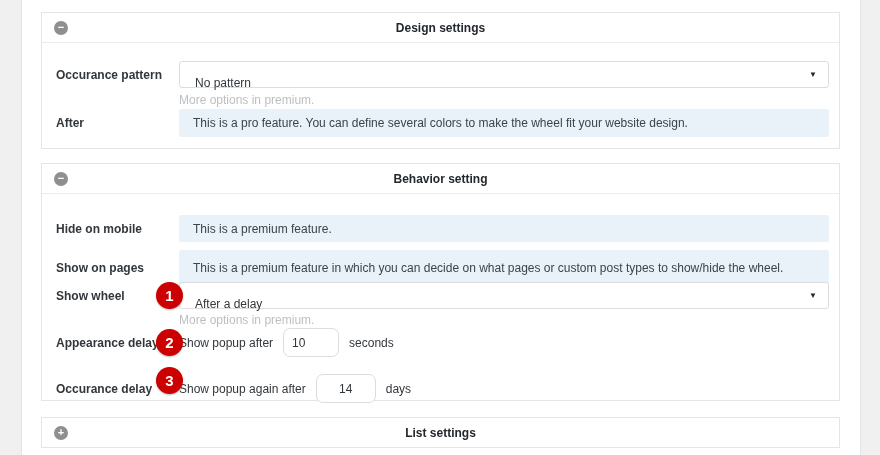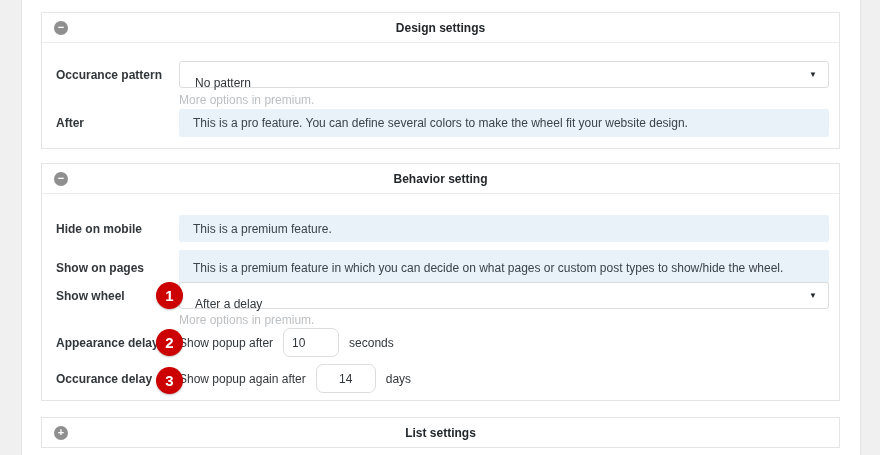--- a/index.html
+++ b/index.html
@@ -172,21 +172,21 @@
         <span class="row-label">Appearance delay</span>
         <div class="row-content">
           <div class="inline-field">
             <span class="pre-text">Show popup after</span>
             <input class="num-input w-seconds" type="text" value="10" style="">
             <span class="post-text">seconds</span>
           </div>
         </div>
       </div>
 
-      <div class="row" style="top:200px; height:29px;">
+      <div class="row" style="top:210px; height:29px;">
         <span class="row-label">Occurance delay</span>
         <div class="row-content">
           <div class="inline-field">
             <span class="pre-text">Show popup again after</span>
             <input class="num-input w-days" type="text" value="14" style="">
             <span class="post-text">days</span>
           </div>
         </div>
       </div>
 

